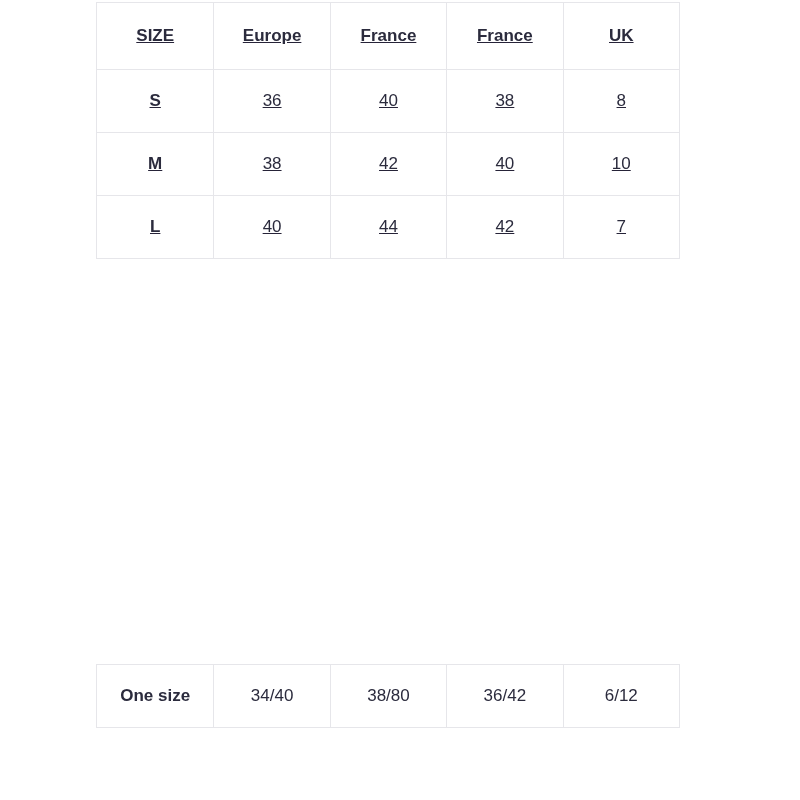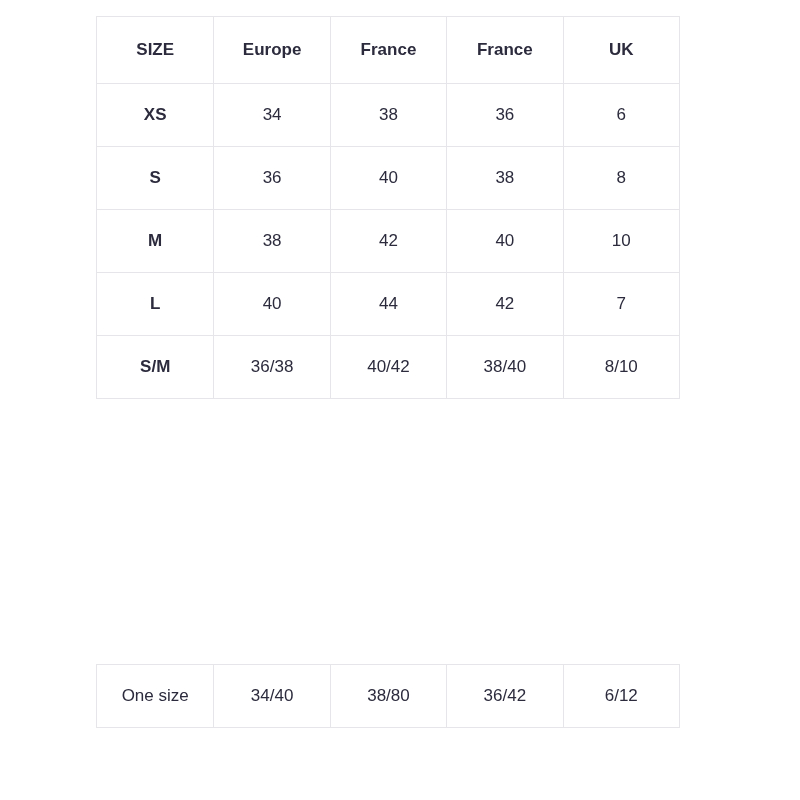--- a/index.html
+++ b/index.html
@@ -18,21 +18,21 @@
     width: 800px;
     height: 800px;
     position: relative;
     box-sizing: border-box;
   }
   .table-wrap {
     position: absolute;
     left: 96px;
     width: 584px;
   }
-  #main-table-wrap { top: 16px; }
+  #main-table-wrap { top: 2px; text-decoration: underline; }
   #extra-table-wrap { top: 664px; }
 
   table.size-table {
     border-collapse: collapse;
     table-layout: fixed;
     width: 584px;
   }
   table.size-table td,
   table.size-table th {
     border: 1px solid #e6e6ea;
@@ -49,21 +49,21 @@
     font-size: 17px;
     height: 66px;
   }
   table.size-table tbody td.rowhead {
     font-weight: 700;
   }
   col.c-size { width: 117px; }
   col.c-rest { width: 116px; }
 
   
-  #extra-table td.rowhead { font-weight: 400; border-radius: 9px; }
+  #extra-table td.rowhead { font-weight: 700; border-radius: 9px; }
 </style>
 </head>
 <body>
 
 <div class="page">
 
   <div class="table-wrap" id="main-table-wrap">
     <table class="size-table" id="main-table">
       <colgroup>
         <col class="c-size">
@@ -76,53 +76,39 @@
         <tr>
           <th>SIZE</th>
           <th>Europe</th>
           <th>France</th>
           <th>France</th>
           <th>UK</th>
         </tr>
       </thead>
       <tbody>
         <tr>
-          <td class="rowhead">XS</td>
-          <td>34</td>
-          <td>38</td>
-          <td>36</td>
-          <td>6</td>
-        </tr>
-        <tr>
           <td class="rowhead">S</td>
           <td>36</td>
           <td>40</td>
           <td>38</td>
           <td>8</td>
         </tr>
         <tr>
           <td class="rowhead">M</td>
           <td>38</td>
           <td>42</td>
           <td>40</td>
           <td>10</td>
         </tr>
         <tr>
           <td class="rowhead">L</td>
           <td>40</td>
           <td>44</td>
           <td>42</td>
           <td>7</td>
-        </tr>
-        <tr>
-          <td class="rowhead">S/M</td>
-          <td>36/38</td>
-          <td>40/42</td>
-          <td>38/40</td>
-          <td>8/10</td>
         </tr>
       </tbody>
     </table>
   </div>
 
   <div class="table-wrap" id="extra-table-wrap">
     <table class="size-table" id="extra-table">
       <colgroup>
         <col class="c-size">
           <col class="c-rest">

